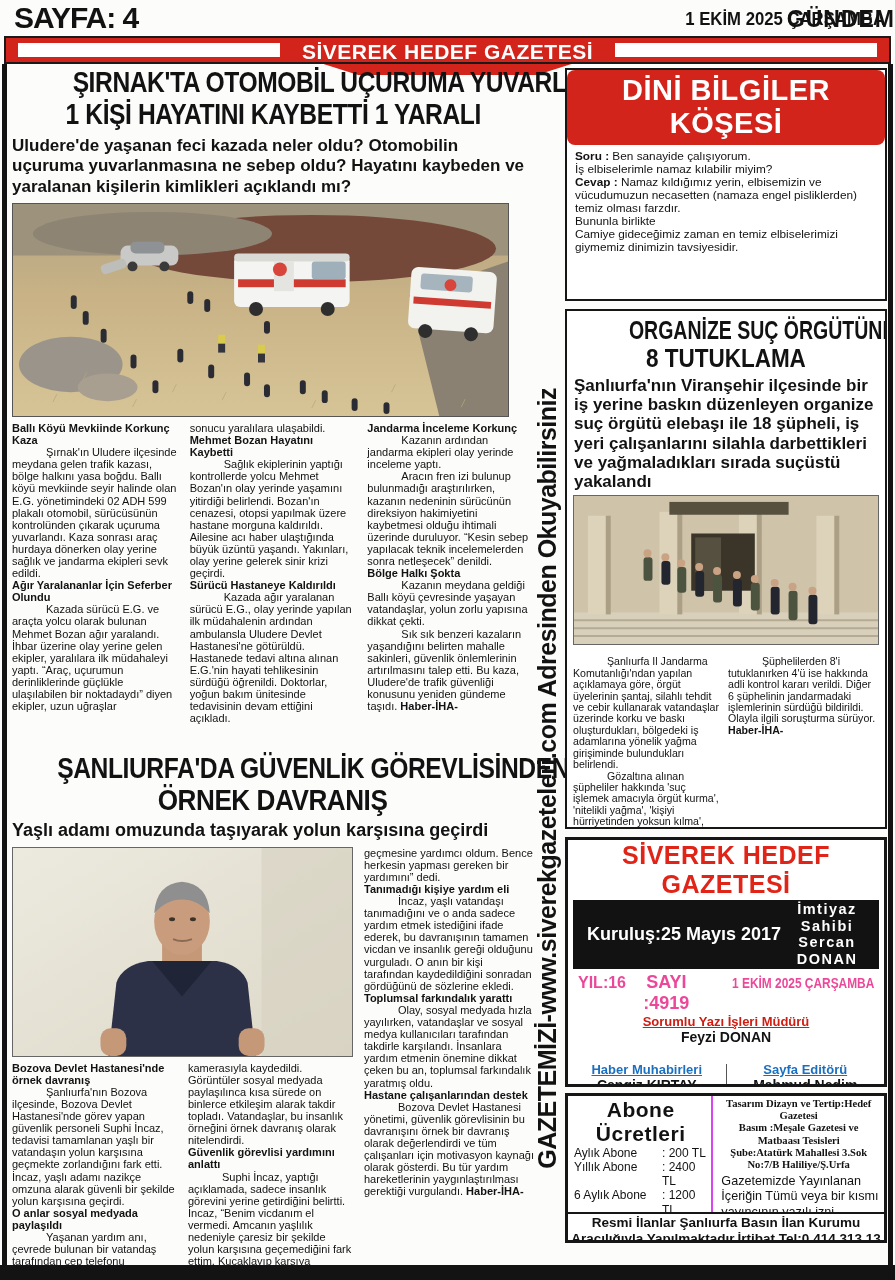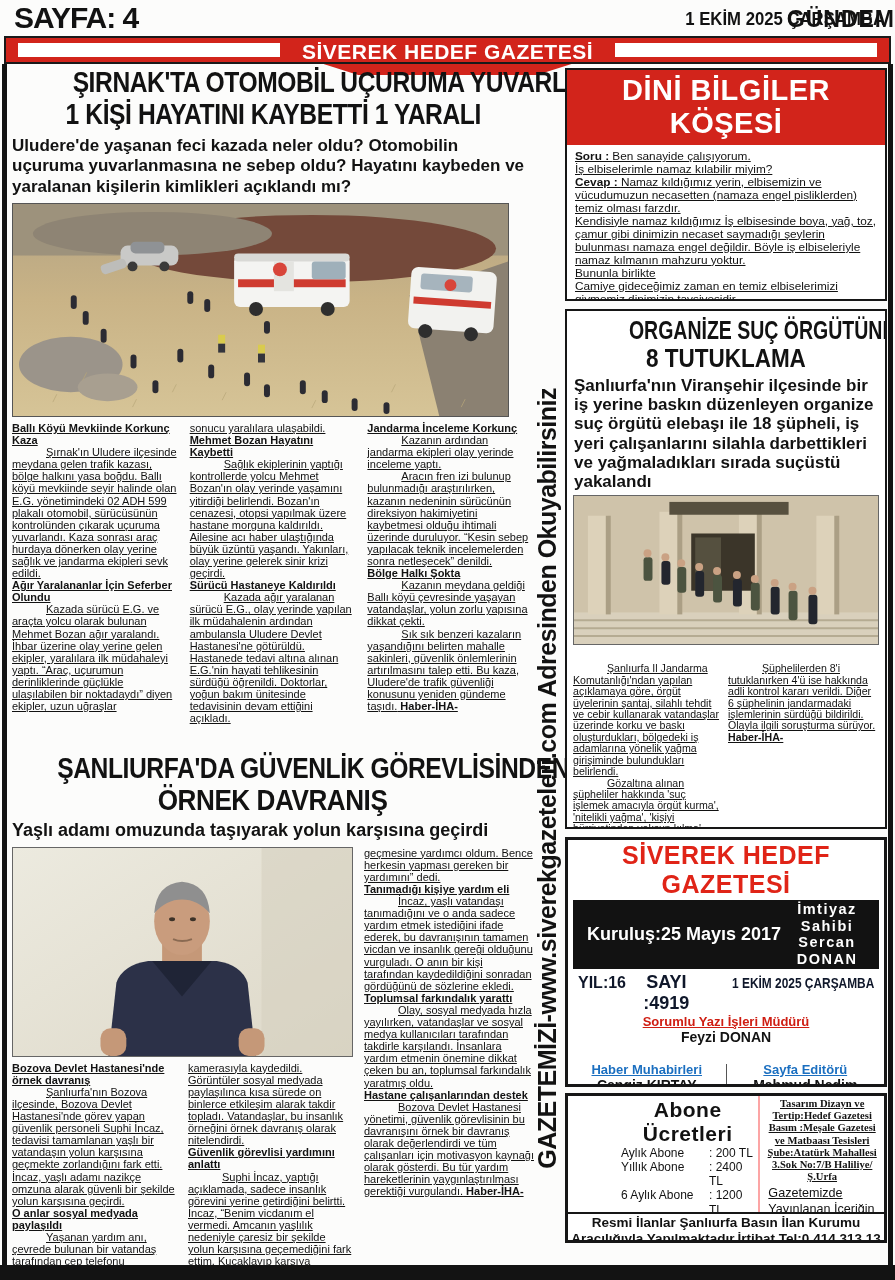--- a/index.html
+++ b/index.html
@@ -19,21 +19,21 @@
   .topbar .gundem { position:absolute; left:0; right:0; top:6px; text-align:right; font-size:23px; font-weight:900; letter-spacing:1px; }
   .topbar .tdate { position:absolute; right:10px; top:8px; font-size:19px; font-weight:700; transform:scaleX(.88); transform-origin:right; white-space:nowrap; }
   
   .banner { position:absolute; top:36px; left:4px; right:4px; height:28px; background:#d2241b; border:2px solid #1a1a1a; }
   .banner .slot { position:absolute; top:5px; height:14px; background:#fff; }
   .banner .slot.l { left:12px; width:262px; }
   .banner .slot.r { right:12px; width:262px; }
   .banner .btitle { position:absolute; left:0; right:0; top:2px; text-align:center; color:#fff; font-size:21px; font-weight:900; letter-spacing:.5px; }
   .banner .tail { position:absolute; top:26px; left:50%; transform:translateX(-50%); width:248px; height:11px; background:#d2241b; clip-path:polygon(0 0,100% 0,86% 100%,14% 100%); }
   
-  .para { margin:0;text-decoration:underline; }
+  .para { margin:0; }
   .h { font-weight:bold; }
   .p { text-indent:34px; }
   .cx { display:block; width:max-content; margin:0 auto; white-space:nowrap; transform:scaleX(var(--sx,1)); transform-origin:center; }
   
   .leftcol { position:absolute; left:12px; top:66px; width:522px; }
   .hl1 { font-size:30px; font-weight:900; line-height:1.08; letter-spacing:-.5px; text-align:center; overflow:visible; }
   .hl1 .cx { --sx:.82; }
   .standfirst { font-size:17px; font-weight:700; line-height:1.2; margin-top:5px; }
   .photo1 { display:block; width:497px; height:214px; margin-top:6px; border:1px solid #555; }
   .cols3 { display:flex; gap:11px; margin-top:5px; height:322px; overflow:hidden; font-size:11px; line-height:1.1; }
@@ -46,50 +46,50 @@
   .photo3 { display:block; width:341px; height:210px; border:1px solid #666; }
   .art2cols { display:flex; gap:11px; margin-top:5px; height:203px; overflow:hidden; font-size:11px; line-height:1.1; }
   .art2cols > div { flex:1; }
   .art2c3 { width:170px; font-size:11px; line-height:1.1; overflow:hidden; }
   
   .vstrip { position:absolute; left:531px; top:296px; width:32px; height:964px; display:flex; align-items:center; justify-content:center; }
   .vstrip span { writing-mode:vertical-rl; transform:rotate(180deg); white-space:nowrap; font-size:25px; font-weight:900; letter-spacing:-.5px; }
   
   .rightcol { position:absolute; left:565px; top:68px; width:322px; }
   .dini { border:2px solid #161616; height:233px; overflow:hidden; background:#fff; }
-  .dini-head { background:#d2241b; color:#fff; text-align:center; font-size:29px; font-weight:900; padding:4px 0 5px; letter-spacing:.5px; }
+  .dini-head { background:#d2241b; color:#fff; text-align:center; font-size:29px; font-weight:900; padding:4px 0 5px; letter-spacing:.5px;border-radius:8px; }
   .dini-body { padding:5px 8px; font-size:11.8px; line-height:1.1; }
   .orgbox { margin-top:8px; border:2px solid #161616; height:520px; overflow:hidden; padding:3px 6px; background:#fff; }
   .org-hl { font-size:25px; font-weight:900; line-height:1.12; text-align:center; margin-top:2px; }
   .org-hl .cx { --sx:.78; }
   .org-sf { font-size:17px; font-weight:700; line-height:1.13; margin:4px 1px 4px; }
   .photo2 { display:block; width:306px; height:150px; border:1px solid #666; }
-  .org-cols { display:flex; gap:4px; margin-top:18px; height:232px; overflow:hidden; font-size:10.6px; line-height:1.08; }
+  .org-cols { display:flex; gap:4px; margin-top:11px; height:232px; overflow:hidden; font-size:10.6px; line-height:1.08; }
   .org-cols > div { flex:1; }
   
   .mast { margin-top:8px; border:3px solid #161616; height:250px; overflow:hidden; text-align:center; background:#fff; }
   .mast-title { color:#e02417; font-size:25px; font-weight:900; letter-spacing:.5px; margin-top:1px; }
   .mast-black { display:flex; background:#121212; color:#fff; margin:1px 5px 2px; padding:1px 6px; align-items:center; }
   .mb-l { flex:1.05; font-size:18px; font-weight:800; text-align:left; padding-left:8px; white-space:nowrap; }
   .mb-r { flex:1; font-size:14.5px; font-weight:800; letter-spacing:1.5px; line-height:1.15; text-align:center; }
-  .mast-blue { display:flex; justify-content:space-between; align-items:baseline; color:#0f172a; font-weight:800; padding:1px 10px 0; }
+  .mast-blue { display:flex; justify-content:space-between; align-items:baseline; color:#ec4899; font-weight:800; padding:1px 10px 0; }
   .mast-blue .yil { font-size:16px; }
   .mast-blue .sayi { font-size:18px; }
   .mast-blue .mdate { font-size:14px; transform:scaleX(.85); transform-origin:right; white-space:nowrap; }
   .mast-redlbl { color:#cf1d12; font-size:13px; font-weight:700; text-decoration:underline; }
   .mast-feyzi { font-size:14px; font-weight:800; }
   .mast-names { display:flex; margin-top:17px; }
   .mast-names > div { flex:1; }
   .mast-names .div { flex:0 0 1px; background:#555; margin:2px 0; }
   .bluelbl { color:#1b6fc0; font-size:13px; font-weight:700; text-decoration:underline; }
   .namebold { font-size:14px; font-weight:800; }
   
   .abone { margin-top:6px; border:3px solid #161616; height:150px; overflow:hidden; background:#fff; }
   .abone-top { display:flex; height:116px; overflow:hidden; }
-  .abone-left { width:46%; border-right:2px solid #fca5a5; padding:2px 4px 0 6px;margin-left:47px; }
+  .abone-left { width:46%; border-right:2px solid #d946ef; padding:2px 4px 0 6px; }
   .abone-title { font-size:21px; font-weight:800; text-align:center; letter-spacing:.5px; }
   .abone-row { display:flex; font-size:12px; line-height:1.18; font-weight:500; }
   .abone-row .lab { width:88px; flex:none; }
   .abone-right { flex:1; padding:2px 4px; }
   .ser { font-family:"Liberation Serif","DejaVu Serif",serif; font-weight:bold; font-size:10.6px; line-height:1.15; text-align:center; }
   .abone-free { font-size:12.6px; line-height:1.22; margin-top:3px; padding-left:4px; text-align:left; }
   .abone-foot { border-top:2px solid #161616; text-align:center; font-size:13.5px; font-weight:800; line-height:1.2; padding-top:1px; }
 </style>
 </head>
 <body>
@@ -279,21 +279,20 @@
   </div>
 
   <div class="rightcol">
 
     <div class="dini">
       <div class="dini-head">DİNİ BİLGİLER KÖŞESİ</div>
       <div class="dini-body">
           <p class="para c"><b>Soru : </b>Ben sanayide çalışıyorum.</p>
           <p class="para c">İş elbiselerimle namaz kılabilir miyim?</p>
           <p class="para c"><b>Cevap : </b>Namaz kıldığımız yerin, elbisemizin ve vücudumuzun necasetten (namaza engel pisliklerden) temiz olması farzdır.</p>
-          <p class="para c">Kendisiyle namaz kıldığımız İş elbisesinde boya, yağ, toz, çamur gibi dinimizin necaset saymadığı şeylerin bulunması namaza engel değildir. Böyle iş elbiseleriyle namaz kılmanın mahzuru yoktur.</p>
           <p class="para c">Bununla birlikte</p>
           <p class="para c">Camiye gideceğimiz zaman en temiz elbiselerimizi giymemiz dinimizin tavsiyesidir.</p>
         </div>
     </div>
 
     <div class="orgbox">
       <div class="org-hl">
         <span class="cx">ORGANİZE SUÇ ÖRGÜTÜNE OPERASYON</span>
         <span class="cx" style="--sx:.9">8 TUTUKLAMA</span>
       </div>

